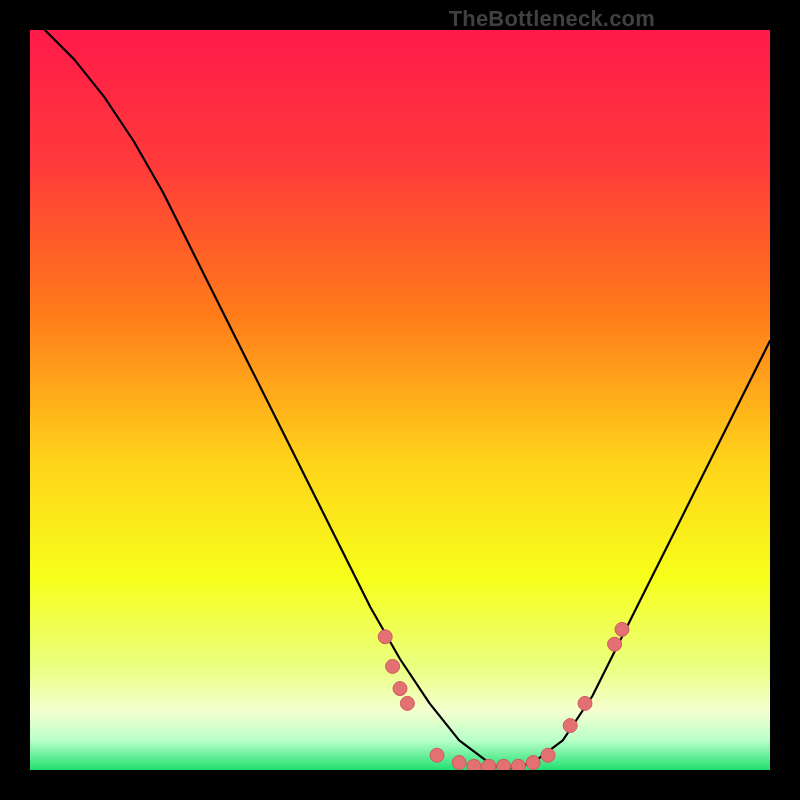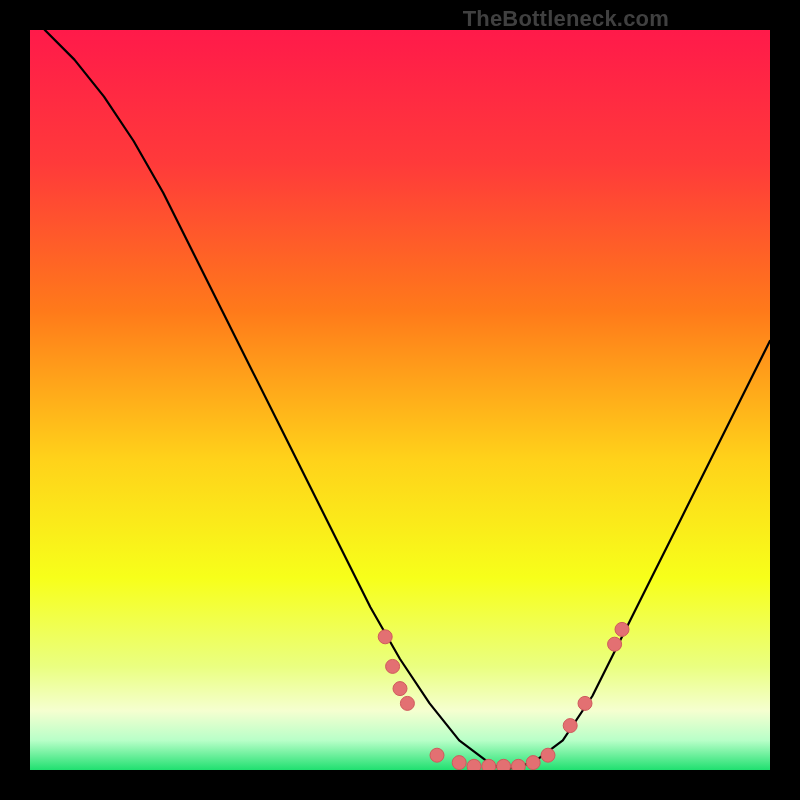--- a/index.html
+++ b/index.html
@@ -9,21 +9,20 @@
     width: 800px;
     height: 800px;
     overflow: hidden;
     font-family: Arial, Helvetica, sans-serif;
   }
   .outer {
     width: 671px;
     height: 800px;
     background: #000;
     position: relative;
-    padding-left: 14px;
   }
   .watermark {
     position: absolute;
     top: 6px;
     right: 16px;
     color: #404040;
     font-size: 22px;
     font-weight: 600;
     letter-spacing: 0.2px;
   }

